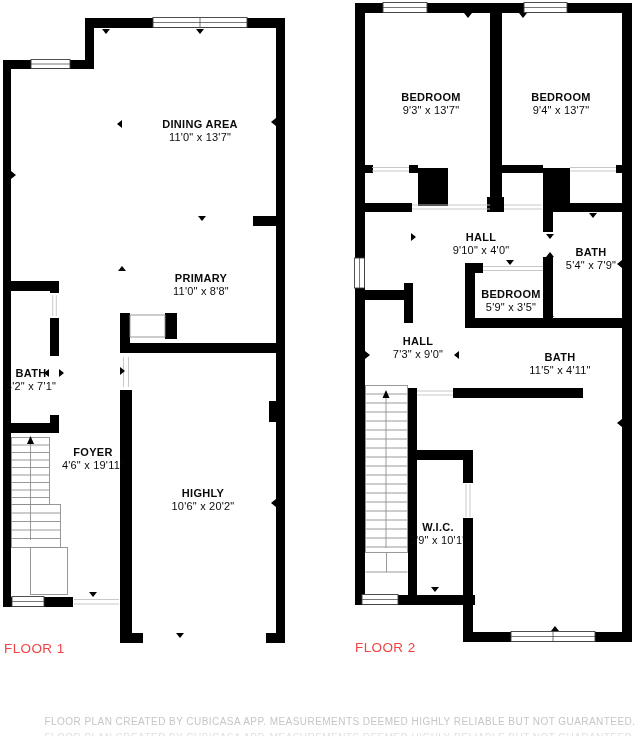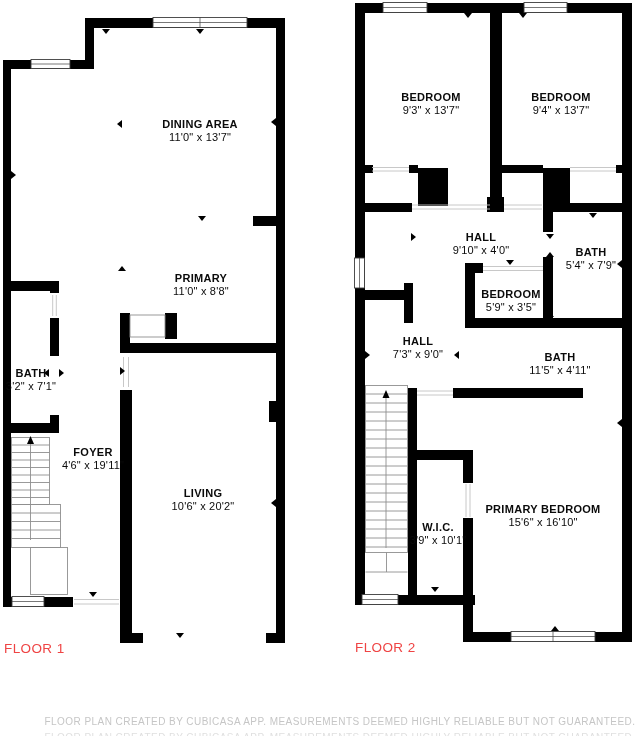--- a/index.html
+++ b/index.html
@@ -224,21 +224,21 @@
   </div>
   <div class="room-label" style="left:31px;top:367px">
     <div class="rn">BATH</div>
     <div class="rd">3'2" x 7'1"</div>
   </div>
   <div class="room-label" style="left:93px;top:446px">
     <div class="rn">FOYER</div>
     <div class="rd">4'6" x 19'11"</div>
   </div>
   <div class="room-label" style="left:203px;top:487px">
-    <div class="rn">LIVING</div>
+    <div class="rn">HIGHLY</div>
     <div class="rd">10'6" x 20'2"</div>
   </div>
 
   
   <div class="room-label" style="left:431px;top:91px">
     <div class="rn">BEDROOM</div>
     <div class="rd">9'3" x 13'7"</div>
   </div>
   <div class="room-label" style="left:561px;top:91px">
     <div class="rn">BEDROOM</div>
@@ -261,24 +261,20 @@
     <div class="rd">7'3" x 9'0"</div>
   </div>
   <div class="room-label" style="left:560px;top:351px">
     <div class="rn">BATH</div>
     <div class="rd">11'5" x 4'11"</div>
   </div>
   <div class="room-label" style="left:438px;top:521px">
     <div class="rn">W.I.C.</div>
     <div class="rd">3'9" x 10'1"</div>
   </div>
-  <div class="room-label" style="left:543px;top:503px">
-    <div class="rn">PRIMARY BEDROOM</div>
-    <div class="rd">15'6" x 16'10"</div>
-  </div>
 
   
   <div class="floor-label" style="left:4px;top:641px">FLOOR 1</div>
   <div class="floor-label" style="left:355px;top:640px">FLOOR 2</div>
 
   
   <div class="footer" style="top:716px">FLOOR PLAN CREATED BY CUBICASA APP. MEASUREMENTS DEEMED HIGHLY RELIABLE BUT NOT GUARANTEED.</div>
   <div class="footer ghost" style="top:732px">FLOOR PLAN CREATED BY CUBICASA APP. MEASUREMENTS DEEMED HIGHLY RELIABLE BUT NOT GUARANTEED.</div>
 
 </div>

